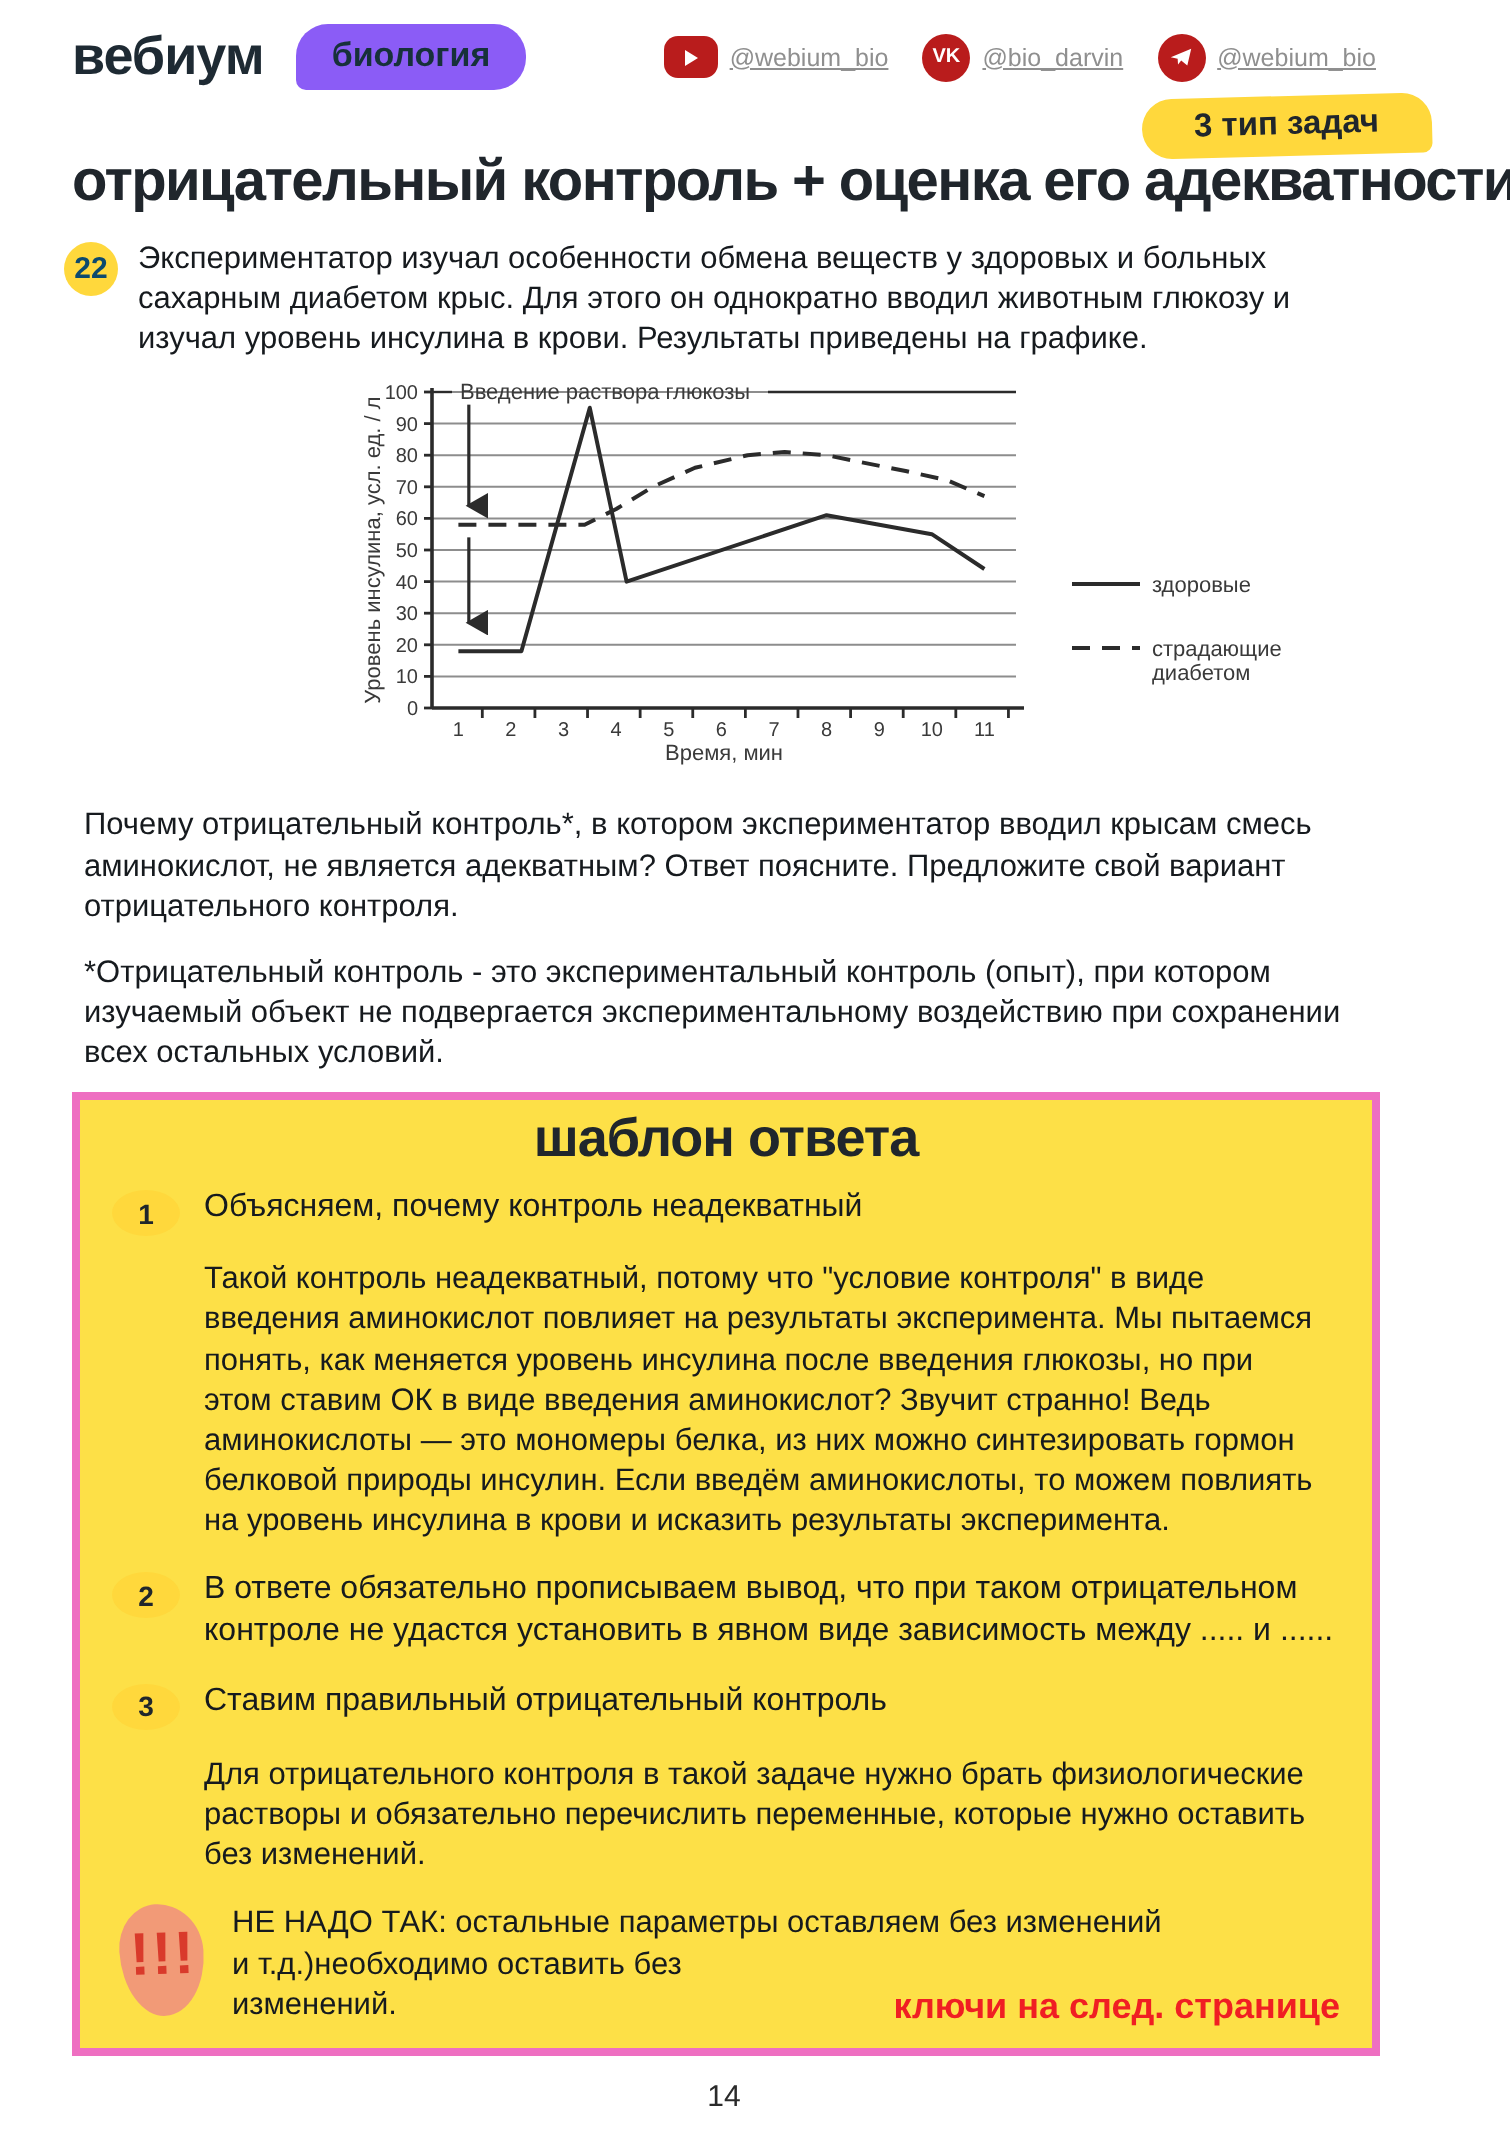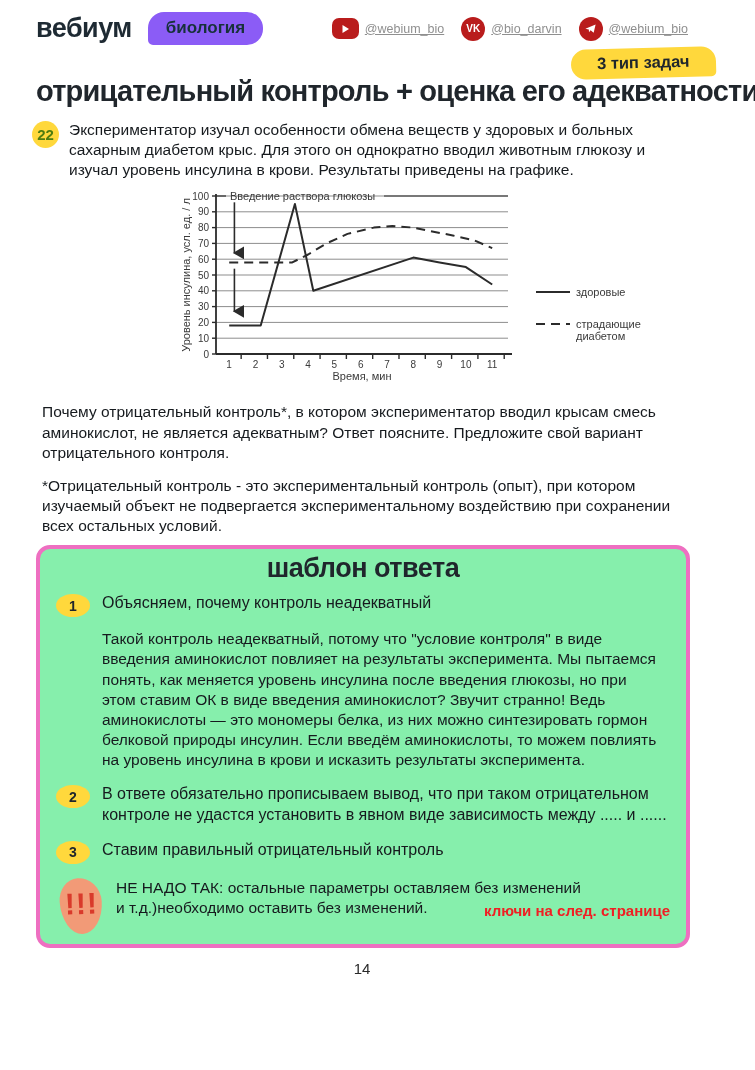--- a/index.html
+++ b/index.html
@@ -25,52 +25,52 @@
     font-weight:700; font-size:16.5px; padding:5px 26px 6px; border-radius:16px 16px 5px 16px;
     transform:rotate(-1.5deg); }
 
   .page-title { margin:30px 36px 0; font-size:29px; font-weight:700; color:#20262c;
     letter-spacing:-0.8px; white-space:nowrap; }
 
   
   .task { display:flex; gap:10px; margin:12px 30px 0 32px; }
   .num-badge { flex:0 0 auto; width:27px; height:27px; background:#ffd83c; border-radius:50%;
     display:flex; align-items:center; justify-content:center; font-weight:700; font-size:15px;
-    color:#4d7c0f; margin-top:1px; }
+    color:#0c4a6e; margin-top:1px; }
   .body-text { font-size:15.5px; line-height:1.3; color:#161a1e; }
   .task .body-text { max-width:655px; }
 
   
   .chart-wrap { margin:4px 0 0 178px; }
 
   .question { margin:2px 36px 0 42px; max-width:625px; }
   .footnote { margin:13px 36px 0 42px; max-width:660px; }
 
   
-  .answer-box { margin:9px 34px 0 36px; border:4px solid #ee6fc1; border-radius:14px;
-    padding:4px 16px 10px 16px; background:#86efac; }
+  .answer-box { margin:9px 34px 0 36px; border:4px solid #ee6fc1; border-radius:0;
+    padding:4px 16px 10px 16px; background:#fde047; }
   .box-title { text-align:center; font-size:27px; font-weight:700; color:#20262c; letter-spacing:-0.5px; }
   .step { display:flex; gap:12px; margin-top:9px; align-items:flex-start; }
   .step-badge { flex:0 0 auto; min-width:34px; height:23px; background:#ffd83c; border-radius:50%;
     display:flex; align-items:center; justify-content:center; font-weight:700; font-size:14px;
     color:#20262c; margin-top:1px; }
   .step-heading { font-size:16px; line-height:1.3; color:#161a1e; max-width:600px; }
   .step-body { margin:12px 10px 0 46px; max-width:620px; }
   .step-body.gap { margin-top:13px; }
 
   .warning { display:flex; gap:14px; margin:14px 0 0 4px; align-items:flex-start; }
   .warn-icon { flex:0 0 auto; width:42px; height:56px; background:#f29a77;
     border-radius:46% 54% 50% 50% / 40% 44% 56% 60%; transform:rotate(-4deg);
     display:flex; align-items:center; justify-content:center; }
   .warn-icon span { color:#d93a2b; font-weight:700; font-size:30px; letter-spacing:1px;
     transform:rotate(2deg); line-height:1; padding-bottom:4px; }
   .warn-text { flex:1; }
   .warn-line { font-size:15.5px; line-height:1.32; color:#161a1e; }
   .warn-last { display:flex; justify-content:space-between; align-items:flex-end;gap:16px; }
-  .keys-note { color:#f01e23; font-weight:700; font-size:15px; white-space:nowrap; margin-left:12px; }
+  .keys-note { color:#f01e23; font-weight:700; font-size:18px; white-space:nowrap; margin-left:12px; }
 
   .page-number { text-align:center; margin-top:12px; font-size:15px; color:#2a2a2a; }
 
   
   .chart-wrap svg text { font-family:"Liberation Sans","DejaVu Sans",sans-serif; fill:#3a3a3a; }
 </style>
 </head>
 <body>
 
 <div class="page">
@@ -206,20 +206,21 @@
 
     <div class="step" style="margin-top:14px;">
       <div class="step-badge">2</div>
       <div class="step-heading">В ответе обязательно прописываем вывод, что при таком отрицательном контроле не удастся установить в явном виде зависимость между ..... и ......</div>
     </div>
 
     <div class="step" style="margin-top:14px;">
       <div class="step-badge">3</div>
       <div class="step-heading">Ставим правильный отрицательный контроль</div>
     </div>
+    <p class="body-text step-body gap">Для отрицательного контроля в такой задаче нужно брать физиологические растворы и обязательно перечислить переменные, которые нужно оставить без изменений.</p>
 
     <div class="warning">
       <div class="warn-icon">
           <span>!!!</span>
         </div>
       <div class="warn-text">
         <div class="warn-line">НЕ НАДО ТАК: остальные параметры оставляем без изменений</div>
         <div class="warn-last">
           <div class="warn-line">и т.д.)необходимо оставить без изменений.</div>
           <div class="keys-note">ключи на след. странице</div>

